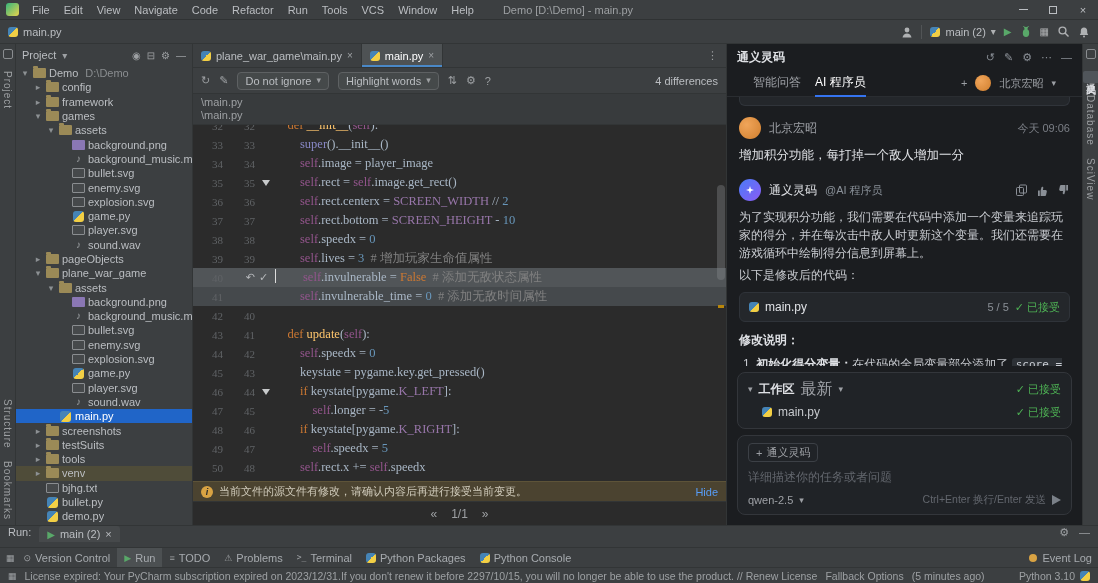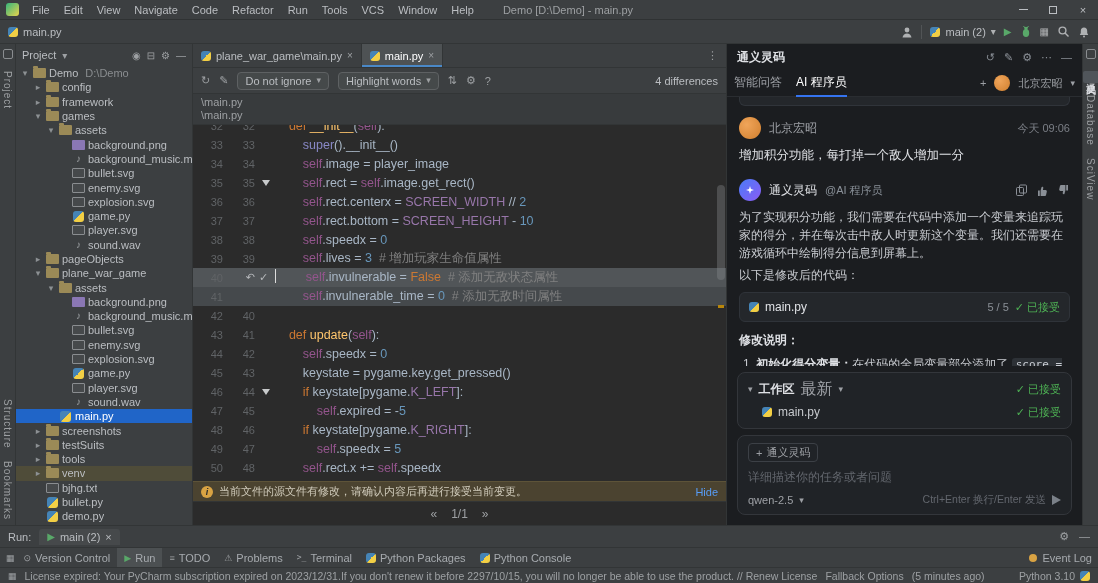--- a/index.html
+++ b/index.html
@@ -80,21 +80,21 @@
   .dd { border:1px solid #5e6163; background:#45494a; border-radius:4px; padding:2px 7px;
     display:flex; align-items:flex-start; gap:5px; color:#bbbec2;}
   .dd .cv { font-size:9px; color:#9da0a3;}
   .diffcount { margin-left:auto; color:#bbbec2;}
   .dico { font-size:11px; color:#9da0a3;}
 
   .paths { background:#383b3d; border-bottom:1px solid #323536; padding:2px 0; flex:none;}
   .pathrow { height:13px; line-height:13px; padding-left:8px; font-size:11px; color:#9da0a3;}
 
   .code { flex:1; min-height:0; position:relative; overflow:hidden;
-    font-family:Liberation Sans, sans-serif; font-size:12.5px;}
+    font-family:Liberation Serif, serif; font-size:12.5px;}
   .code-inner { position:absolute; top:-9px; left:0; right:0;}
   .crow { display:flex; align-items:center; height:19px; white-space:pre;}
   .crow.chg { background:#45494c;}
   .crow.cur { background:#515558;}
   .n1 { width:34px; text-align:right; padding-right:4px; color:#606366; font-size:11px; flex:none;}
   .n2 { width:30px; text-align:right; padding-right:2px; color:#606366; font-size:11px; flex:none;
     display:flex; justify-content:flex-end; align-items:center;}
   .mkcol { width:18px; flex:none; display:flex; align-items:center;}
   .gicon { color:#b6b9bc; font-size:11px; padding-left:2px;}
   .fold { width:0; height:0; border:4px solid transparent; border-top:6px solid #c8cacb; margin:4px 0 0 5px;}
@@ -114,21 +114,21 @@
 
   .diffnav { height:24px; display:flex; align-items:center; justify-content:center; gap:14px;
     color:#9da0a3; border-top:1px solid #323536; font-size:12px; flex:none; background:#2b2b2b;}
 
   
   .ai { width:356px; flex:none; background:#1b1d20; border-left:1px solid #323536;
     display:flex; flex-direction:column; font-size:12px; color:#c6c9cd;}
   .ai-head { height:26px; display:flex; align-items:center; padding:0 10px; gap:10px; flex:none;}
   .ai-title { color:#dfe1e5; font-weight:bold; font-size:12px;}
   .ai-head .right { margin-left:auto; display:flex; gap:9px; color:#8a8f96; font-size:11px;}
-  .ai-tabs { height:27px; display:flex; align-items:center; gap:14px; padding:0 7px;
+  .ai-tabs { height:27px; display:flex; align-items:center; gap:14px; padding:0 26px;
     border-bottom:1px solid #2a2d31; flex:none;}
   .ai-tab { color:#9da0a5; padding:5px 0 6px;}
   .ai-tab.active { color:#fff; box-shadow:inset 0 -2px 0 #3574f0;}
   .ai-tabs .right { margin-left:auto; display:flex; align-items:center; gap:8px; color:#9da0a5; font-size:11px;}
   .avatar { width:22px; height:22px; border-radius:50%; flex:none; position:relative;}
   .avatar.user { background:radial-gradient(circle at 35% 35%, #f0a55a, #d07f2e);}
   .avatar.sm { width:16px; height:16px;}
   .avatar.ai-av { background:linear-gradient(135deg,#4a7bf7,#8a5cf5);}
   .avatar.ai-av::before { content:""; position:absolute; left:7px; top:7px; width:8px; height:8px; background:#fff;
     clip-path:polygon(50% 0,62% 38%,100% 50%,62% 62%,50% 100%,38% 62%,0 50%,38% 38%);}
@@ -167,21 +167,21 @@
   .ctx-pill { border:1px solid #3c4046; border-radius:4px; color:#9da0a5; font-size:11px;
     padding:1px 7px; align-self:flex-start; display:flex; gap:4px; align-items:center;}
   .chat-ph { color:#62666d; font-size:12px; min-height:16px;}
   .input-foot { display:flex; align-items:center; gap:6px; color:#9da0a5; font-size:11px;}
   .input-foot .hint { margin-left:auto; color:#62666d; font-size:10.5px;}
   .send-tri { width:0; height:0; border-left:9px solid #7a8088; border-top:5px solid transparent;
     border-bottom:5px solid transparent;}
 
   
   .runbar { height:22px; background:#3c3f41; border-top:1px solid #323536; display:flex;
-    align-items:center; gap:8px; padding:0 8px; font-size:11px; flex:none;}
+    align-items:flex-start; gap:8px; padding:0 8px; font-size:11px; flex:none;}
   .runtab { display:flex; align-items:center; gap:5px; background:#46494b; padding:2px 8px;
     border-radius:3px 3px 0 0; color:#bbbec2;}
   .runbar .right { margin-left:auto; display:flex; gap:10px; color:#9da0a3;}
   .toolbar-bottom { height:20px; background:#3c3f41; border-top:1px solid #323536; display:flex;
     align-items:center; padding:0 6px; gap:2px; font-size:11px; color:#a7abaf; flex:none;}
   .twb { display:flex; align-items:center; gap:4px; padding:0 7px; height:100%; cursor:default;}
   .twb.active { background:#4c5052;}
   .tbicon { font-size:9px; color:#9da0a3;}
   .ti-run { color:#59a869; }
   .ti-terminal { font-family:"DejaVu Sans Mono",monospace; font-size:8px;}
@@ -492,21 +492,21 @@
             <div class="crow"><span class="n1">37</span><span class="n2">37</span><span class="mkcol"></span><span class="ctext"><span class="tk-plain">        </span><span class="tk-self">self</span><span class="tk-plain">.rect.bottom = </span><span class="tk-const">SCREEN_HEIGHT</span><span class="tk-plain"> - </span><span class="tk-num">10</span></span></div>
             <div class="crow"><span class="n1">38</span><span class="n2">38</span><span class="mkcol"></span><span class="ctext"><span class="tk-plain">        </span><span class="tk-self">self</span><span class="tk-plain">.speedx = </span><span class="tk-num">0</span></span></div>
             <div class="crow"><span class="n1">39</span><span class="n2">39</span><span class="mkcol"></span><span class="ctext"><span class="tk-plain">        </span><span class="tk-self">self</span><span class="tk-plain">.lives = </span><span class="tk-num">3</span><span class="tk-comment">  # 增加玩家生命值属性</span></span></div>
             <div class="crow chg cur"><span class="n1">40</span><span class="n2"><span class="gicon">↶</span></span><span class="mkcol"><span class="gicon">✓</span></span><span class="ctext"><span class="caret"></span><span class="tk-plain">        </span><span class="tk-self">self</span><span class="tk-plain">.invulnerable = </span><span class="tk-kw">False</span><span class="tk-comment">  # 添加无敌状态属性</span></span></div>
             <div class="crow chg"><span class="n1">41</span><span class="n2"></span><span class="mkcol"></span><span class="ctext"><span class="tk-plain">        </span><span class="tk-self">self</span><span class="tk-plain">.invulnerable_time = </span><span class="tk-num">0</span><span class="tk-comment">  # 添加无敌时间属性</span></span></div>
             <div class="crow"><span class="n1">42</span><span class="n2">40</span><span class="mkcol"></span><span class="ctext"></span></div>
             <div class="crow"><span class="n1">43</span><span class="n2">41</span><span class="mkcol"></span><span class="ctext"><span class="tk-plain">    </span><span class="tk-kw">def </span><span class="tk-fn">update</span><span class="tk-plain">(</span><span class="tk-self">self</span><span class="tk-plain">):</span></span></div>
             <div class="crow"><span class="n1">44</span><span class="n2">42</span><span class="mkcol"></span><span class="ctext"><span class="tk-plain">        </span><span class="tk-self">self</span><span class="tk-plain">.speedx = </span><span class="tk-num">0</span></span></div>
             <div class="crow"><span class="n1">45</span><span class="n2">43</span><span class="mkcol"></span><span class="ctext"><span class="tk-plain">        keystate = pygame.key.get_pressed()</span></span></div>
             <div class="crow"><span class="n1">46</span><span class="n2">44</span><span class="mkcol"><span class="fold"></span></span><span class="ctext"><span class="tk-plain">        </span><span class="tk-kw">if</span><span class="tk-plain"> keystate[pygame.</span><span class="tk-const">K_LEFT</span><span class="tk-plain">]:</span></span></div>
-            <div class="crow"><span class="n1">47</span><span class="n2">45</span><span class="mkcol"></span><span class="ctext"><span class="tk-plain">            </span><span class="tk-self">self</span><span class="tk-plain">.expired = -</span><span class="tk-num">5</span></span></div>
+            <div class="crow"><span class="n1">47</span><span class="n2">45</span><span class="mkcol"></span><span class="ctext"><span class="tk-plain">            </span><span class="tk-self">self</span><span class="tk-plain">.longer = -</span><span class="tk-num">5</span></span></div>
             <div class="crow"><span class="n1">48</span><span class="n2">46</span><span class="mkcol"></span><span class="ctext"><span class="tk-plain">        </span><span class="tk-kw">if</span><span class="tk-plain"> keystate[pygame.</span><span class="tk-const">K_RIGHT</span><span class="tk-plain">]:</span></span></div>
             <div class="crow"><span class="n1">49</span><span class="n2">47</span><span class="mkcol"></span><span class="ctext"><span class="tk-plain">            </span><span class="tk-self">self</span><span class="tk-plain">.speedx = </span><span class="tk-num">5</span></span></div>
             <div class="crow"><span class="n1">50</span><span class="n2">48</span><span class="mkcol"></span><span class="ctext"><span class="tk-plain">        </span><span class="tk-self">self</span><span class="tk-plain">.rect.x += </span><span class="tk-self">self</span><span class="tk-plain">.speedx</span></span></div>
             <div class="crow"><span class="n1">51</span><span class="n2">49</span><span class="mkcol"></span><span class="ctext"><span class="tk-plain">        </span><span class="tk-kw">if</span><span class="tk-plain"> </span><span class="tk-self">self</span><span class="tk-plain">.rect.right &gt; </span><span class="tk-const">SCREEN_WIDTH</span><span class="tk-plain">:</span></span></div>
           </div>
         <div class="vscroll"></div>
         <div class="vmark"></div>
       </div>
 
       <div class="warnbar">

